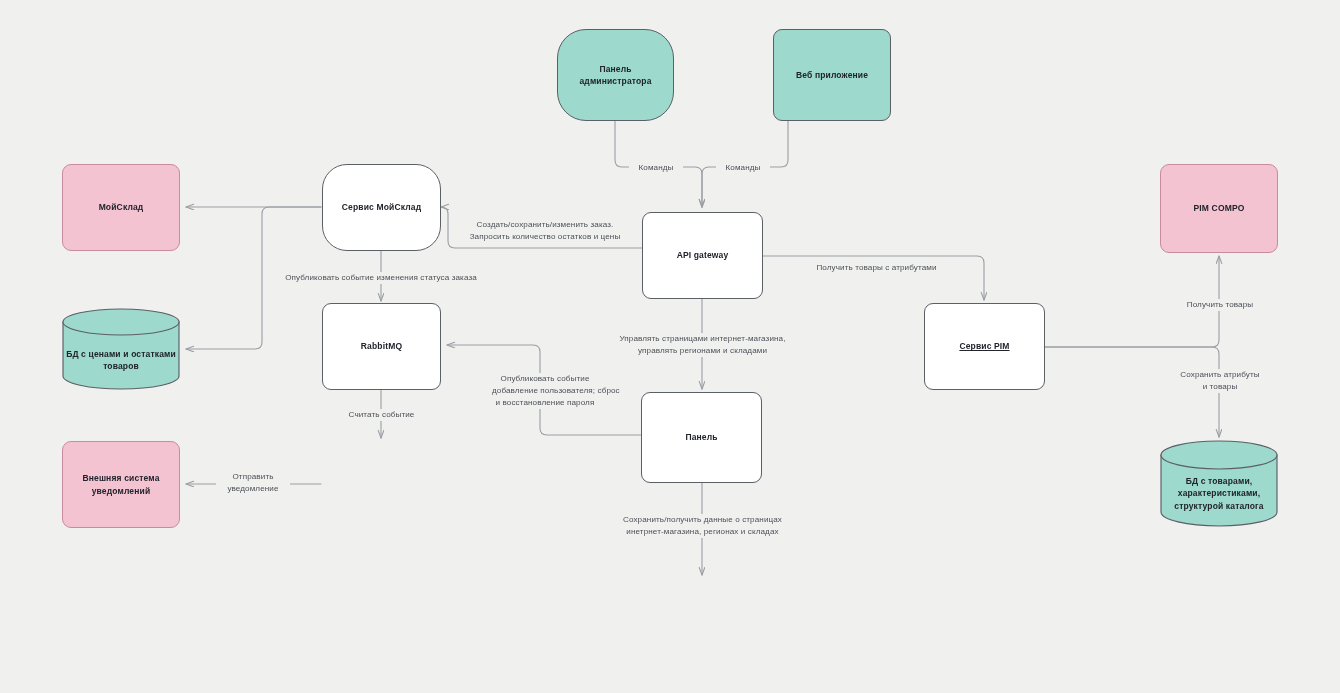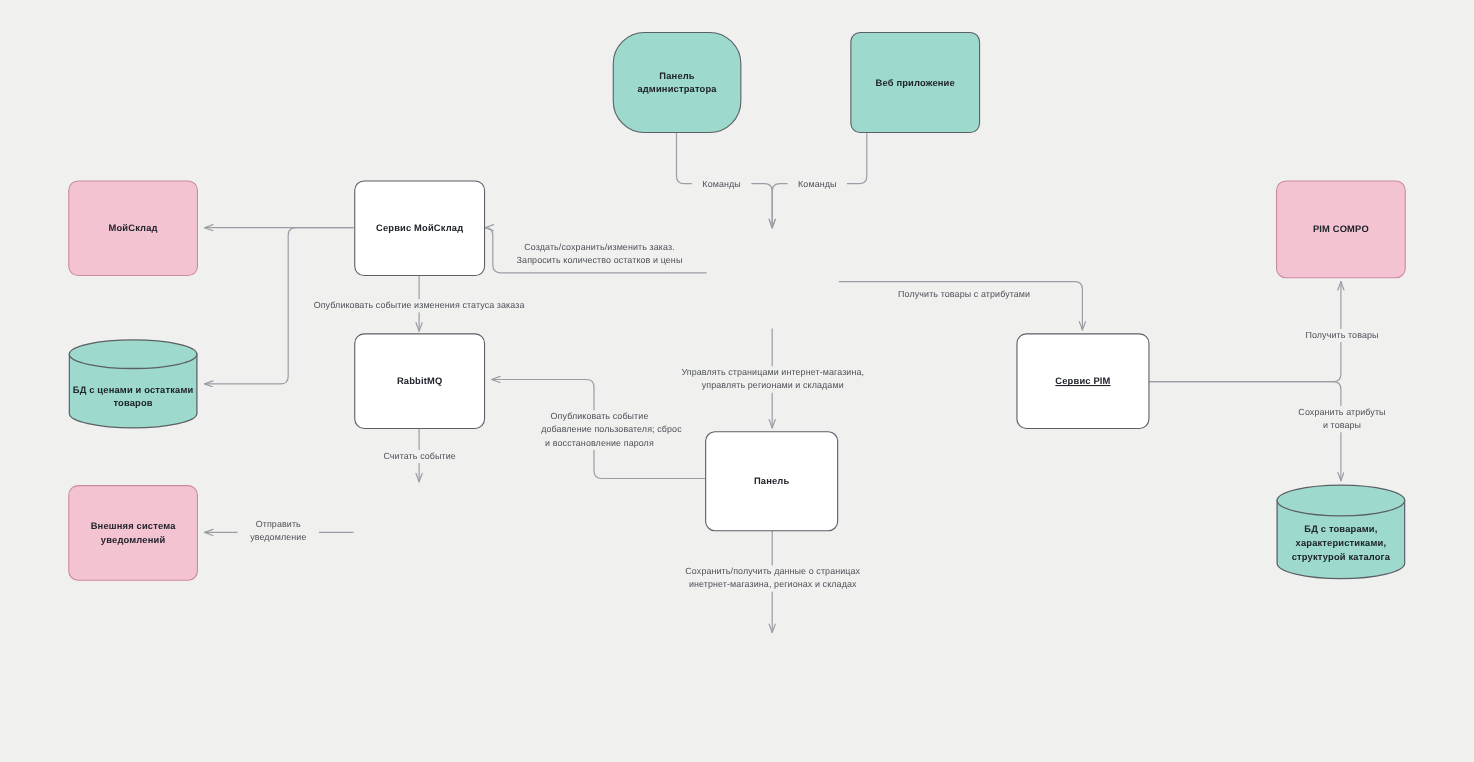--- a/index.html
+++ b/index.html
@@ -116,26 +116,29 @@
 
   <div class="node box teal" style="left:557px; top:29px; width:117px; height:92px;border-radius:29px;">
     <span style="white-space:pre-line;">Панель
 администратора</span>
   </div>
 
   <div class="node box teal" style="left:729px; top:29px; width:118px; height:92px;margin-left:44px;">
     <span style="white-space:pre-line;">Веб приложение</span>
   </div>
 
+  <div class="node box white" style="left:642px; top:212px; width:121px; height:87px;">
+    <span style="white-space:pre-line;">API gateway</span>
+  </div>
 
   <div class="node box pink" style="left:62px; top:164px; width:118px; height:87px;">
     <span style="white-space:pre-line;">МойСклад</span>
   </div>
 
-  <div class="node box white" style="left:322px; top:164px; width:119px; height:87px;">
+  <div class="node box white" style="left:322px; top:164px; width:119px; height:87px;border-radius:25px;">
     <span style="white-space:pre-line;">Сервис МойСклад</span>
   </div>
 
   <div class="cyl" style="left:62px; top:308px; width:118px; height:82px;">
     <svg width="118" height="82" viewBox="0 0 118 82">
       <path d="M1,14 L1,68 A58,13 0 0 0 117,68 L117,14 Z" fill="#9dd9cc" stroke="#5b5f66" stroke-width="1.15"></path>
       <ellipse cx="59" cy="14" rx="58" ry="13" fill="#9dd9cc" stroke="#5b5f66" stroke-width="1.15"></ellipse>
     </svg>
     <div class="cyl-label" style="top:40px; white-space:pre-line;">БД с ценами и остатками
 товаров</div>

